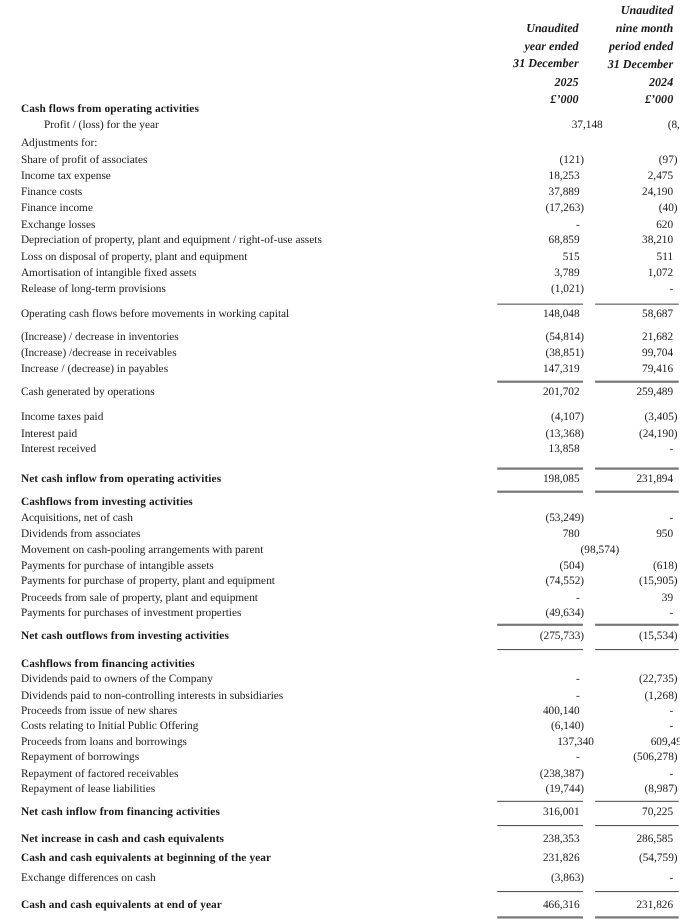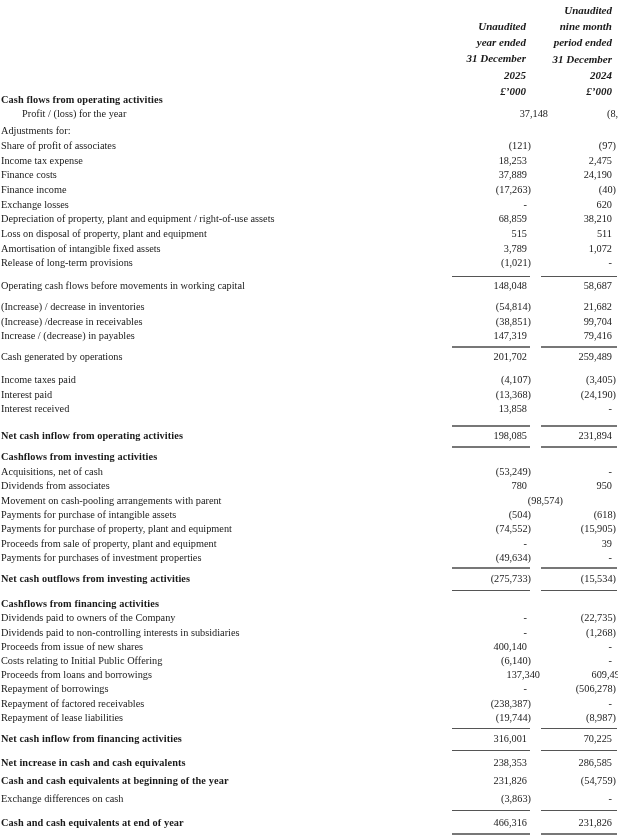--- a/index.html
+++ b/index.html
@@ -3,21 +3,21 @@
 <meta charset="utf-8">
 <style>
   html, body { margin:0; padding:0; background:#ffffff; }
   body { width:618px; height:838px; position:relative; overflow:hidden;
          font-family:"Liberation Serif", "DejaVu Serif", serif; color:#1a1a1a; font-size:10.3px; }
   .hdr { position:absolute; top:0; right:0; width:618px; height:95px; }
   .hcol { position:absolute; text-align:right; font-weight:bold; font-style:italic; font-size:11px; line-height:16.2px; }
   .hcol.c1 { right:92px; top:18px; }
   .hcol.c2 { right:6px; top:2px; }
   .row { position:absolute; left:0; width:618px; height:14px; line-height:14px; }
-  .row .lbl { position:absolute; left:1px; white-space:nowrap; }
+  .row .lbl { position:absolute; left:19px; white-space:nowrap; }
   .row.bold .lbl { font-weight:bold; letter-spacing:0.1px; }
   .row .v1 { position:absolute; right:91px; text-align:right; white-space:nowrap; }
   .row .v2 { position:absolute; right:6px; text-align:right; white-space:nowrap; }
   .row .v1.par, .row .v2.par { margin-right:-4px; }
   .line { position:absolute; height:1px; background:#555; }
   .line.a { left:452px; width:78px; }
   .line.b { left:541px; width:76px; }
   .line.thick { height:2px; background:#777; }
 </style>
 </head>

